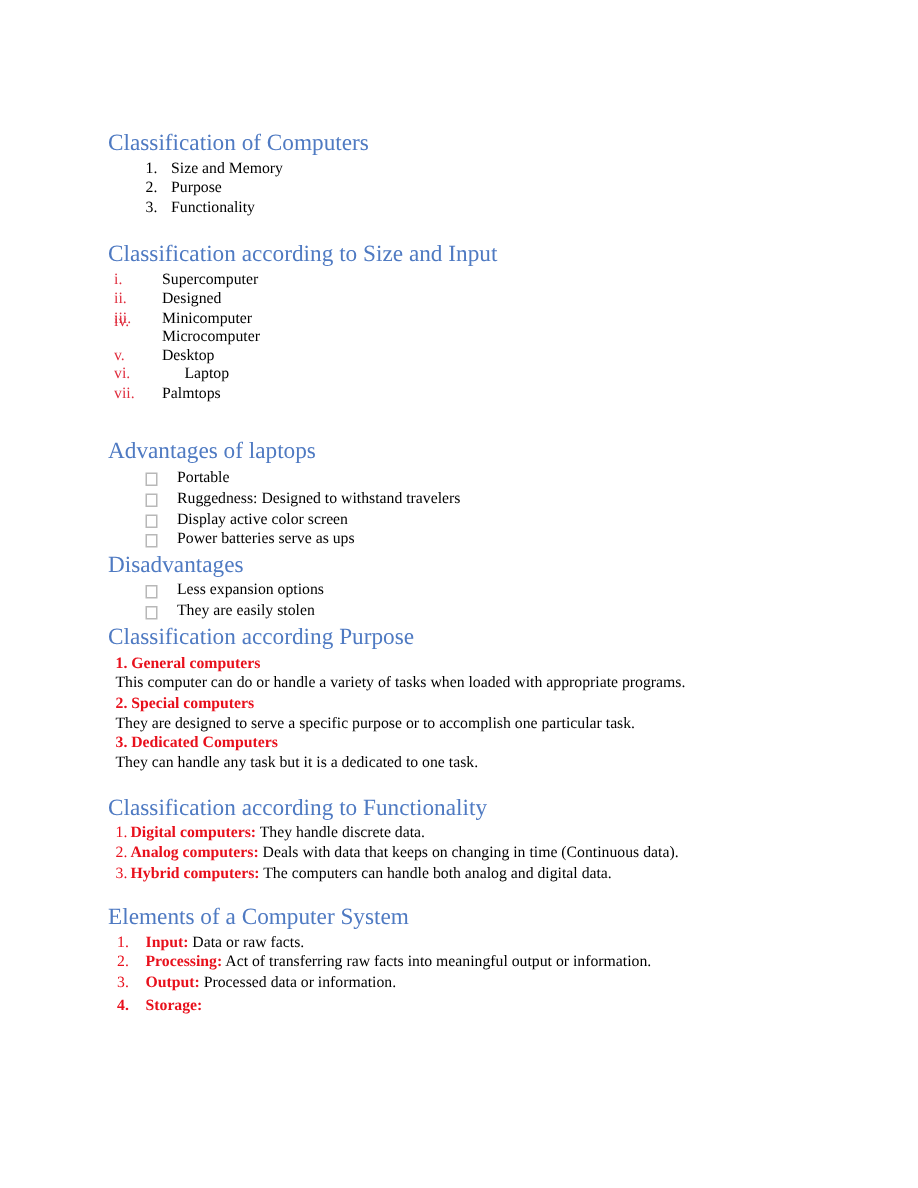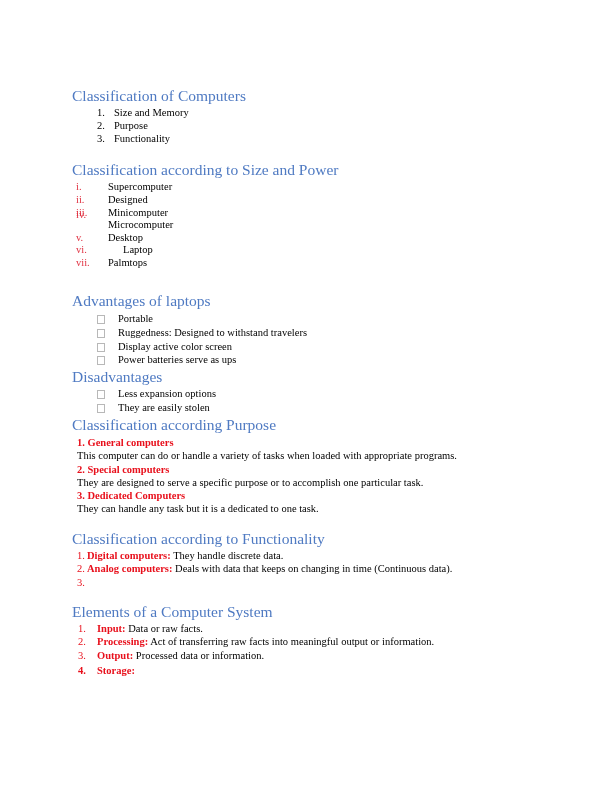--- a/index.html
+++ b/index.html
@@ -20,21 +20,21 @@
 <div class="page">
 
   <div class="h" style="top:87px;">Classification of Computers</div>
   <span class="num" style="left:97px;top:106px;">1.</span>
   <span class="line" style="left:114px;top:106px;">Size and Memory</span>
   <span class="num" style="left:97px;top:119px;">2.</span>
   <span class="line" style="left:114px;top:119px;">Purpose</span>
   <span class="num" style="left:97px;top:132px;">3.</span>
   <span class="line" style="left:114px;top:132px;">Functionality</span>
 
-  <div class="h" style="top:161px;">Classification according to Size and Power</div>
+  <div class="h" style="top:161px;">Classification according to Size and Input</div>
   <span class="num roman" style="left:76px;top:180px;">i.</span>
   <span class="line" style="left:108px;top:180px;">Supercomputer</span>
   <span class="num roman" style="left:76px;top:193px;text-align:center;">ii.</span>
   <span class="line" style="left:108px;top:193px;">Designed</span>
   <span class="num roman" style="left:76px;top:206px;">iii.</span>
   <span class="line" style="left:108px;top:206px;">Minicomputer</span>
   <span class="num roman" style="left:76px;top:208px;">iv.</span>
   <span class="line" style="left:108px;top:218px;">Microcomputer</span>
   <span class="num roman" style="left:76px;top:231px;">v.</span>
   <span class="line" style="left:108px;top:231px;">Desktop</span>
@@ -66,20 +66,21 @@
   <span class="line" style="left:77px;top:476px;">They are designed to serve a specific purpose or to accomplish one particular task.</span>
   <span class="line red bold" style="left:77px;top:489px;">3. Dedicated Computers</span>
   <span class="line" style="left:77px;top:502px;text-align:right;">They can handle any task but it is a dedicated to one task.</span>
 
   <div class="h" style="top:530px;">Classification according to Functionality</div>
   <span class="line red" style="left:77px;top:549px;">1.</span>
   <span class="line" style="left:87px;top:549px;"><span class="red bold">Digital computers:</span><span> They handle discrete data.</span></span>
   <span class="line red" style="left:77px;top:562px;">2.</span>
   <span class="line" style="left:87px;top:562px;"><span class="red bold">Analog computers:</span> <span>Deals with data that keeps on changing in time (Continuous data).</span></span>
   <span class="line red" style="left:77px;top:576px;">3.</span>
+  <span class="line" style="left:87px;top:576px;"><span class="red bold">Hybrid computers:</span> <span>The computers can handle both analog and digital data.</span></span>
 
   <div class="h" style="top:603px;">Elements of a Computer System</div>
   <span class="num red" style="left:78px;top:622px;">1.</span>
   <span class="line" style="left:97px;top:622px;"><span class="red bold">Input:</span> <span>Data or raw facts.</span></span>
   <span class="num red" style="left:78px;top:635px;">2.</span>
   <span class="line" style="left:97px;top:635px;"><span class="red bold">Processing:</span> <span>Act of transferring raw facts into meaningful output or information.</span></span>
   <span class="num red" style="left:78px;top:649px;">3.</span>
   <span class="line" style="left:97px;top:649px;"><span class="red bold">Output:</span> <span>Processed data or information.</span></span>
   <span class="num red bold" style="left:78px;top:664px;">4.</span>
   <span class="line" style="left:97px;top:664px;"><span class="red bold">Storage:</span></span>

